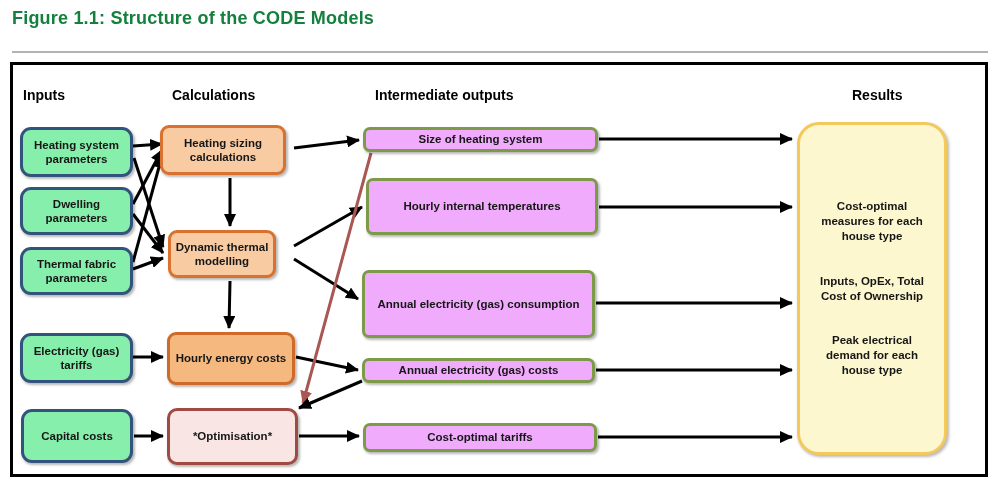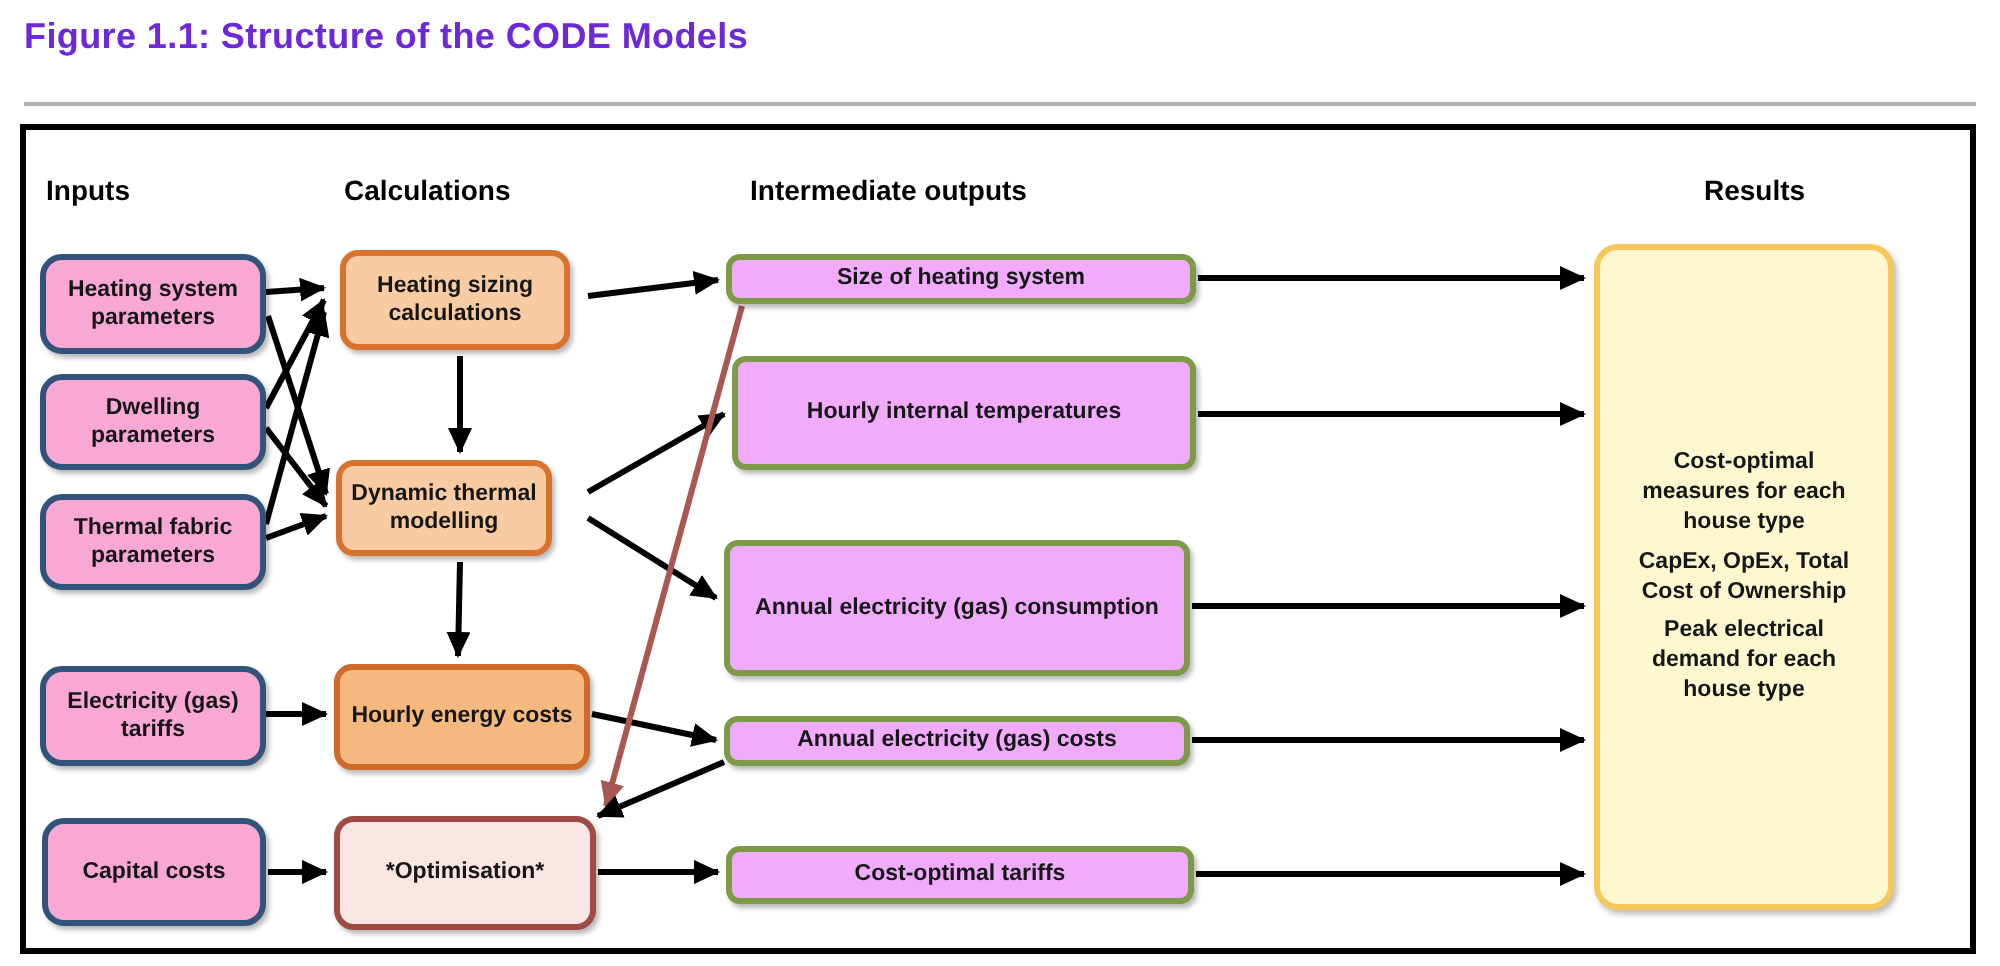--- a/index.html
+++ b/index.html
@@ -1,31 +1,31 @@
 <!DOCTYPE html>
 <html><head>
 <meta charset="utf-8">
 <style>
   html,body{margin:0;padding:0;background:#fff;}
   body{font-family:"Liberation Sans",sans-serif;color:#1a1a1a;}
   .page{position:relative;width:1000px;height:483px;background:#fff;overflow:hidden;}
-  .fig-title{position:absolute;left:12px;top:8px;font-size:18px;font-weight:bold;color:#6d28d9;letter-spacing:.2px;}
+  .fig-title{position:absolute;left:12px;top:8px;font-size:18px;font-weight:bold;color:#15803d;letter-spacing:.2px;}
   .title-rule{position:absolute;left:12px;top:51px;width:976px;border-top:2px solid #b3b3b3;}
   .frame{position:absolute;left:10px;top:62px;width:972px;height:409px;border:3px solid #000;background:#fff;}
   .col-header{position:absolute;font-size:14px;font-weight:bold;color:#000000;}
   .box{position:absolute;box-sizing:border-box;display:flex;align-items:center;justify-content:center;
        text-align:center;font-weight:bold;font-size:11.5px;line-height:1.22;color:#161616;
        border:3px solid;box-shadow:1.5px 2px 2.5px rgba(0,0,0,.28);padding:2px 4px;}
-  .blue{background:#f9a8d4;border-color:#31537c;border-radius:11px;}
+  .blue{background:#86efac;border-color:#31537c;border-radius:11px;}
   .orange{background:#f9cba3;border-color:#d9712f;border-radius:9px;}
   .orange2{background:#f5b97f;border-color:#d06a28;border-radius:9px;}
   .pink{background:#f9e6e4;border-color:#a04a44;border-radius:10px;}
   .green{background:#f0abfc;border-color:#7d9a49;border-radius:7px;white-space:nowrap;}
-  .yellow{position:absolute;box-sizing:border-box;background:#fdf7d0;border:3px solid #f5c85c;border-radius:12px;
-          display:flex;flex-direction:column;align-items:center;justify-content:center;gap:5px;
+  .yellow{position:absolute;box-sizing:border-box;background:#fdf7d0;border:3px solid #f5c85c;border-radius:22px;
+          display:flex;flex-direction:column;align-items:center;justify-content:center;gap:30px;
           text-align:center;font-weight:bold;font-size:11.5px;line-height:1.3;color:#161616;
           padding:10px 14px;box-shadow:1.5px 2px 3px rgba(0,0,0,.28);}
   svg.arrows{position:absolute;left:0;top:0;pointer-events:none;}
 </style>
 </head>
 <body>
 
 <div class="page">
 
   <div class="fig-title">Figure 1.1: Structure of the CODE Models</div>
@@ -85,21 +85,21 @@
   <div class="box blue" style="left:20px;top:247px;width:113px;height:48px;">
       <span>Thermal fabric parameters</span>
     </div>
   <div class="box blue" style="left:21px;top:409px;width:112px;height:54px;">
       <span>Capital costs</span>
     </div>
   <div class="box blue" style="left:20px;top:333px;width:113px;height:50px;">
       <span>Electricity (gas) tariffs</span>
     </div>
 
-  <div class="box orange" style="left:170px;top:125px;width:115px;height:50px;justify-content:flex-end;">
+  <div class="box orange" style="left:160px;top:125px;width:126px;height:50px;justify-content:flex-end;">
       <span>Heating sizing calculations</span>
     </div>
   <div class="box orange" style="left:168px;top:230px;width:108px;height:48px;">
       <span>Dynamic thermal modelling</span>
     </div>
   <div class="box orange2" style="left:167px;top:332px;width:128px;height:53px;">
       <span>Hourly energy costs</span>
     </div>
   <div class="box pink" style="left:167px;top:408px;width:131px;height:57px;justify-content:center;">
       <span>*Optimisation*</span>
@@ -116,17 +116,17 @@
     </div>
   <div class="box green" style="left:362px;top:358px;width:233px;height:25px;">
       <span>Annual electricity (gas) costs</span>
     </div>
   <div class="box green" style="left:363px;top:423px;width:234px;height:29px;">
       <span>Cost-optimal tariffs</span>
     </div>
 
   <div class="yellow" style="left:797px;top:122px;width:150px;height:333px;">
     <div>Cost-optimal measures for each house type</div>
-    <div>CapEx, OpEx, Total Cost of Ownership</div>
+    <div>Inputs, OpEx, Total Cost of Ownership</div>
     <div>Peak electrical demand for each house type</div>
   </div>
 
 </div>
 
 </body></html>

